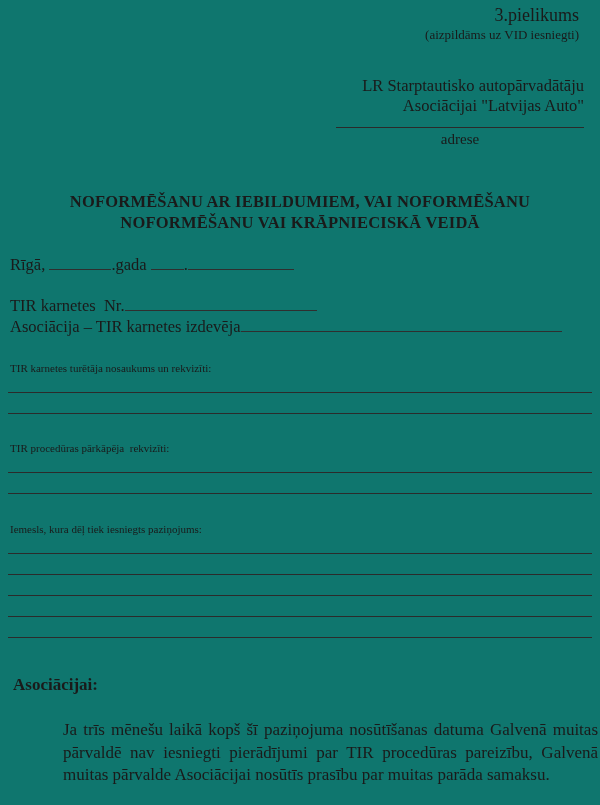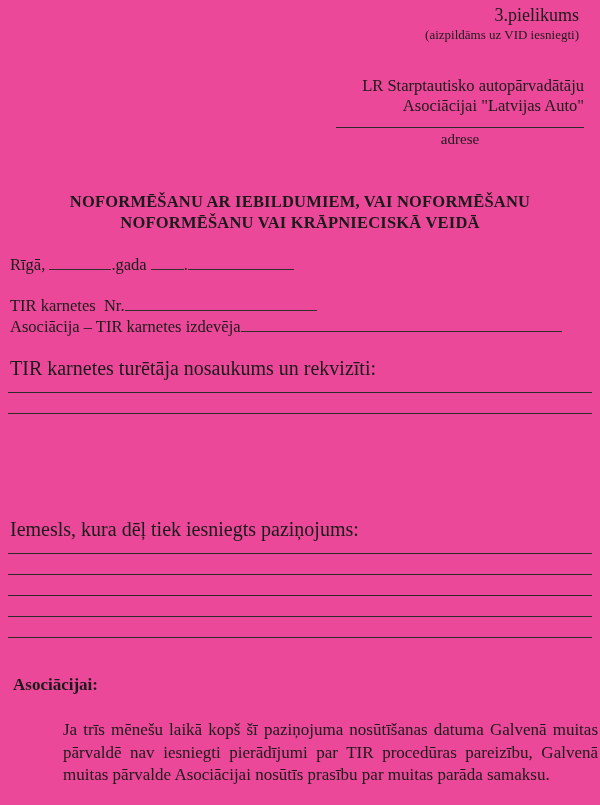--- a/index.html
+++ b/index.html
@@ -1,21 +1,21 @@
 <!DOCTYPE html>
 <html><head>
 <meta charset="utf-8">
 <style>
   * { box-sizing: border-box; }
   html, body { margin: 0; padding: 0; background: #ffffff; }
   .page {
     position: relative;
     width: 600px;
     height: 805px;
-    background: #ec4899;
+    background: #0f766e;
     color: #1a1a1a;
     font-family: "Liberation Serif", "DejaVu Serif", serif;
     overflow: hidden;
   }
   .pre { white-space: pre-wrap; }
 
   
   .annex-block { position: absolute; top: 5px; right: 21px; text-align: right; }
   .annex-number { font-size: 18px; line-height: 20px; }
   .annex-note { font-size: 13px; line-height: 15px; margin-top: 2px; }
@@ -49,21 +49,21 @@
 
   .carnet-block { position: absolute; top: 296px; left: 10px; right: 10px; font-size: 16.5px; line-height: 20.5px; }
   .blank-carnet { width: 192px; }
   .blank-assoc { width: 321px; }
 
   
   .form-section { position: absolute; left: 8px; right: 8px; }
   .section-holder   { top: 358px; }
   .section-violator { top: 438px; }
   .section-reason   { top: 519px; }
-  .section-label { font-size: 20px; line-height: 20px; padding-left: 2px; }
+  .section-label { font-size: 11px; line-height: 20px; padding-left: 2px; }
   .rules .rule { height: 21px; border-bottom: 1.7px solid #2b2b2b; }
   .rules .rule:first-child { height: 15px; }
 
   
   .warning-heading { position: absolute; top: 675px; left: 13px; font-weight: bold; font-size: 17px; }
   .warning-body {
     position: absolute; top: 711px; left: 55px; width: 535px;
     margin: 8px; font-size: 17px; line-height: 22.5px;
     text-align: justify;
   }
@@ -105,20 +105,27 @@
   </div>
 
   <div class="form-section section-holder">
     <div class="section-label pre">TIR karnetes turētāja nosaukums un rekvizīti:</div>
     <div class="rules">
         <div class="rule"></div>
         <div class="rule"></div>
       </div>
   </div>
 
+  <div class="form-section section-violator">
+    <div class="section-label pre">TIR procedūras pārkāpēja  rekvizīti:</div>
+    <div class="rules">
+        <div class="rule"></div>
+        <div class="rule"></div>
+      </div>
+  </div>
 
   <div class="form-section section-reason">
     <div class="section-label pre">Iemesls, kura dēļ tiek iesniegts paziņojums:</div>
     <div class="rules">
         <div class="rule"></div>
         <div class="rule"></div>
         <div class="rule"></div>
         <div class="rule"></div>
         <div class="rule"></div>
       </div>

